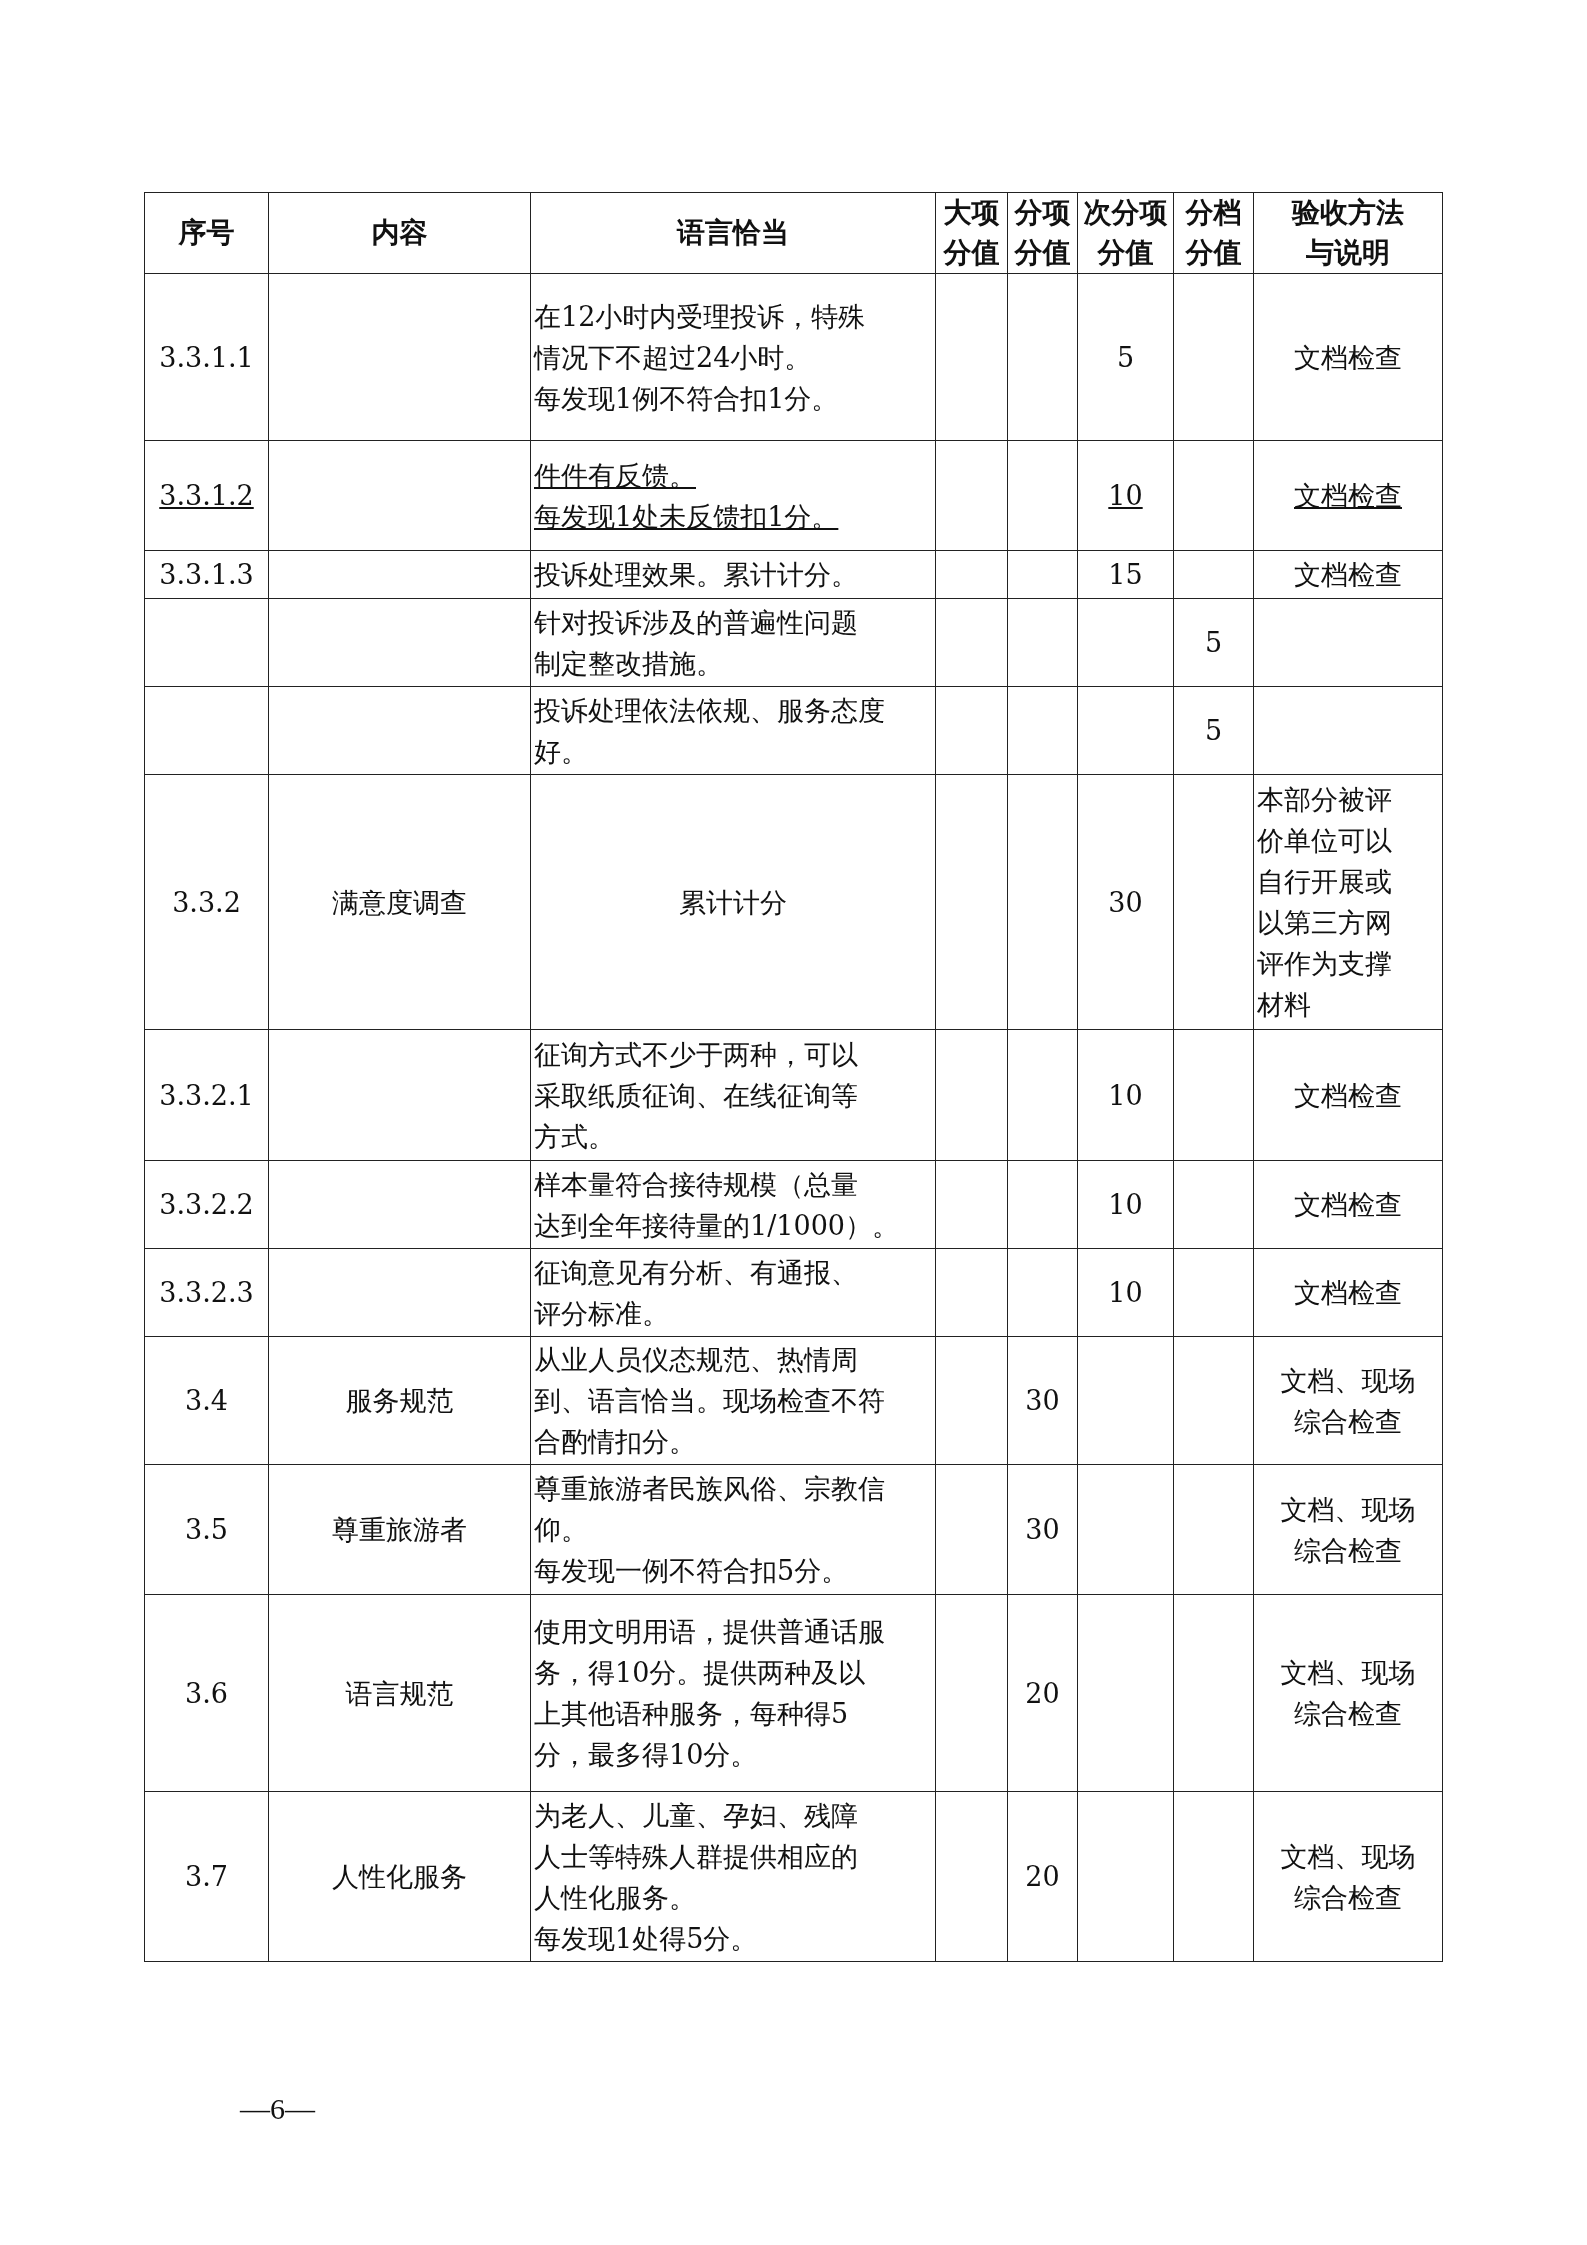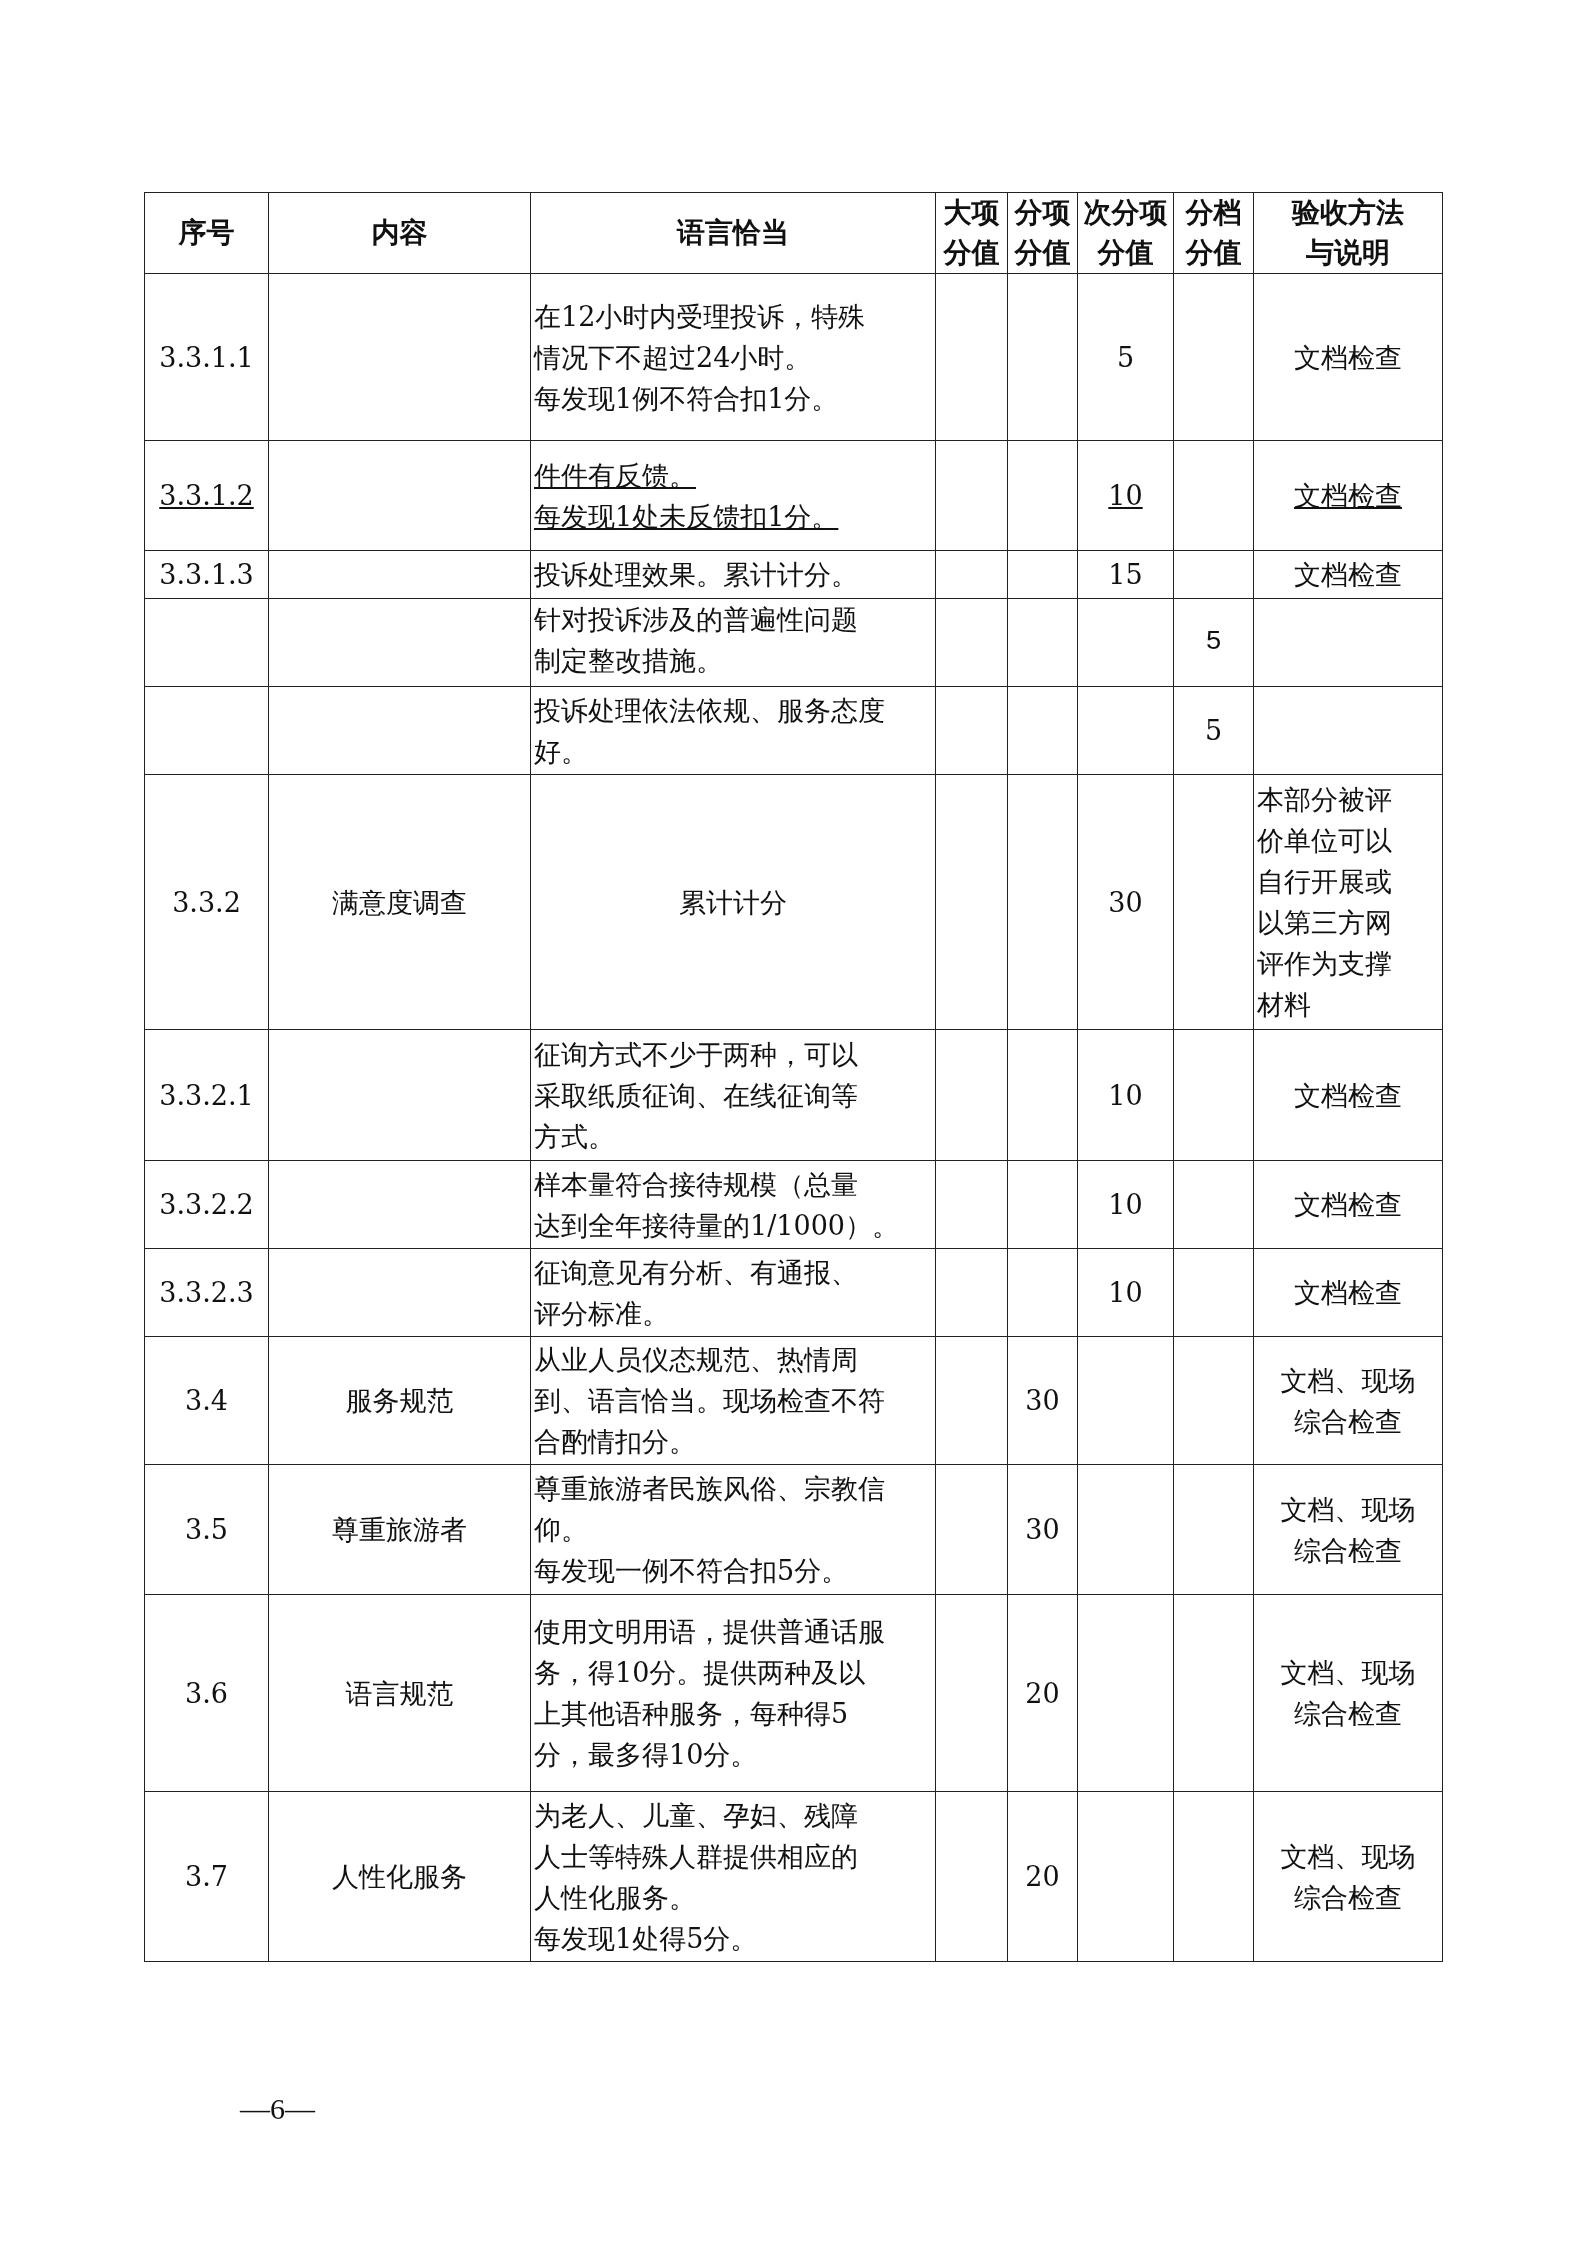--- a/index.html
+++ b/index.html
@@ -77,21 +77,21 @@
         <tr style="height: 48px;">
           <td class="c ml">3.3.1.3</td>
           <td class="c ml"></td>
           <td class="l ml">投诉处理效果。累计计分。</td>
           <td class="c ml"></td>
           <td class="c ml"></td>
           <td class="c ml">15</td>
           <td class="c ml"></td>
           <td class="c ml">文档检查</td>
         </tr>
-        <tr style="height: 88px; font-family: Liberation Mono, monospace;">
+        <tr style="height: 88px;">
           <td class="c ml"></td>
           <td class="c ml"></td>
           <td class="l ml">针对投诉涉及的普遍性问题
 制定整改措施。</td>
           <td class="c ml"></td>
           <td class="c ml"></td>
           <td class="c ml"></td>
           <td class="c ml">5</td>
           <td class="c ml"></td>
         </tr>

